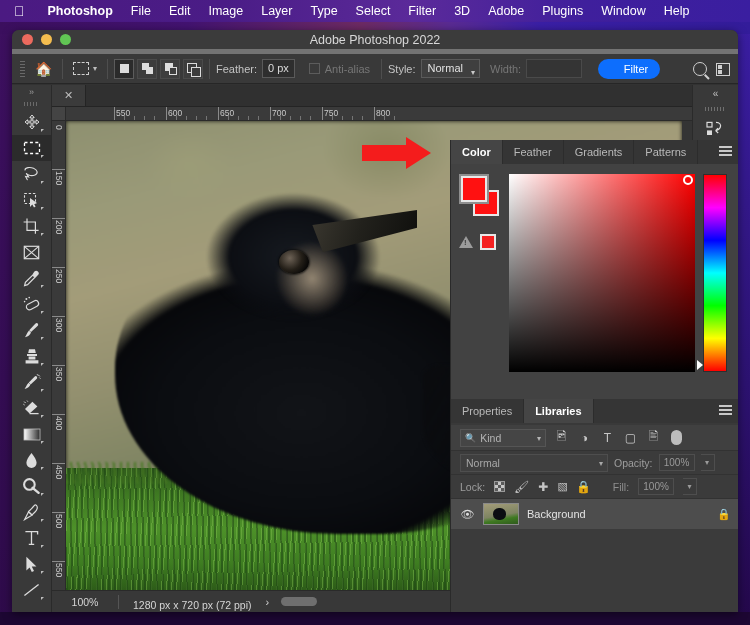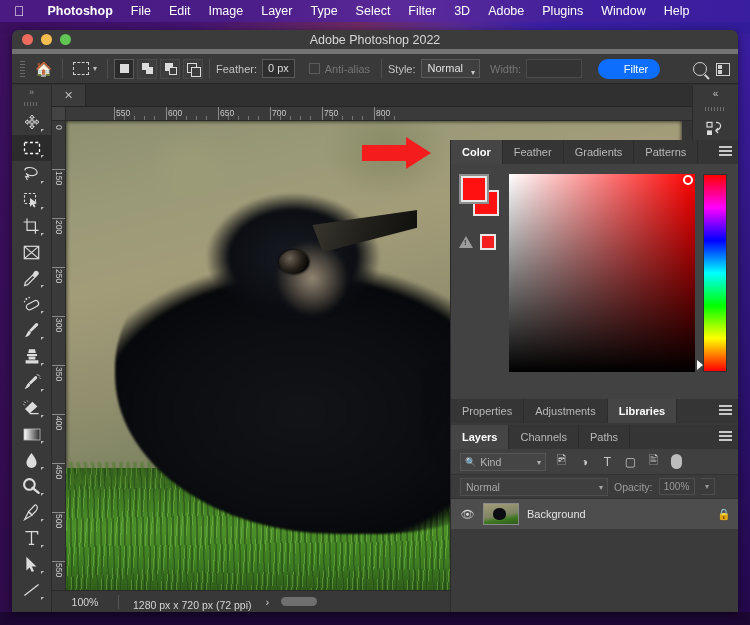--- a/index.html
+++ b/index.html
@@ -762,42 +762,27 @@
             <span class="sqpick"></span>
           </div>
           <div class="huebar"></div>
           <div class="hue-marker"></div>
         </div>
 
         <div class="ptabs">
           <div class="ptab">
               <span>Properties</span>
             </div>
-          <div class="ptab">
-              <span>Adjustments</span>
-            </div>
           <div class="ptab active">
               <span>Libraries</span>
             </div>
           <div class="pmenu"></div>
         </div>
 
         <div class="layerspanel">
-          <div class="ptabs">
-            <div class="ptab active">
-                <span>Layers</span>
-              </div>
-            <div class="ptab">
-                <span>Channels</span>
-              </div>
-            <div class="ptab">
-                <span>Paths</span>
-              </div>
-            <div class="pmenu"></div>
-          </div>
 
           <div class="lfilter">
             <div class="kindsel">
               <span style="font-size:9px">🔍</span>
               <span>Kind</span>
               <span class="cv">▾</span>
             </div>
             <span class="fico">🖻</span>
             <span class="fico">◑</span>
             <span class="fico">T</span>

